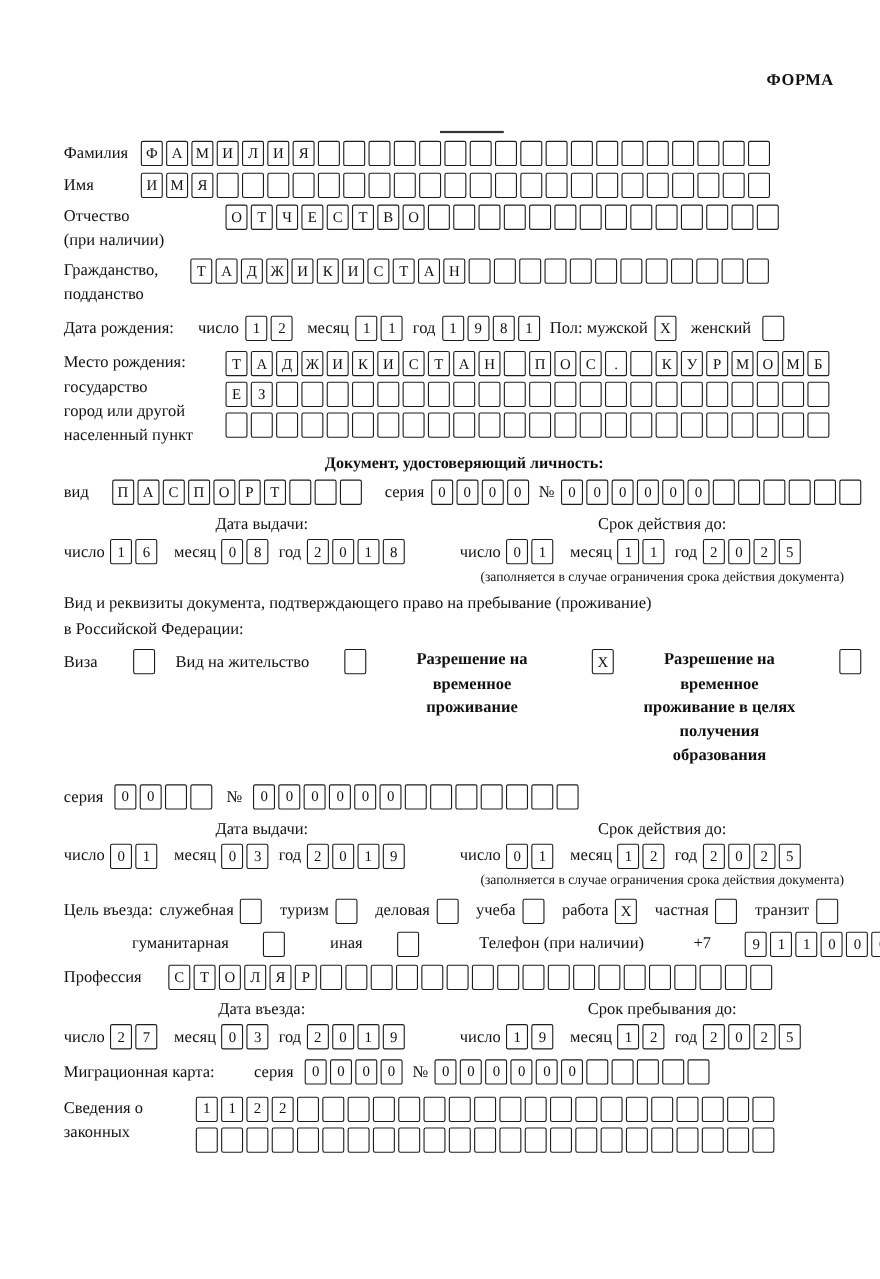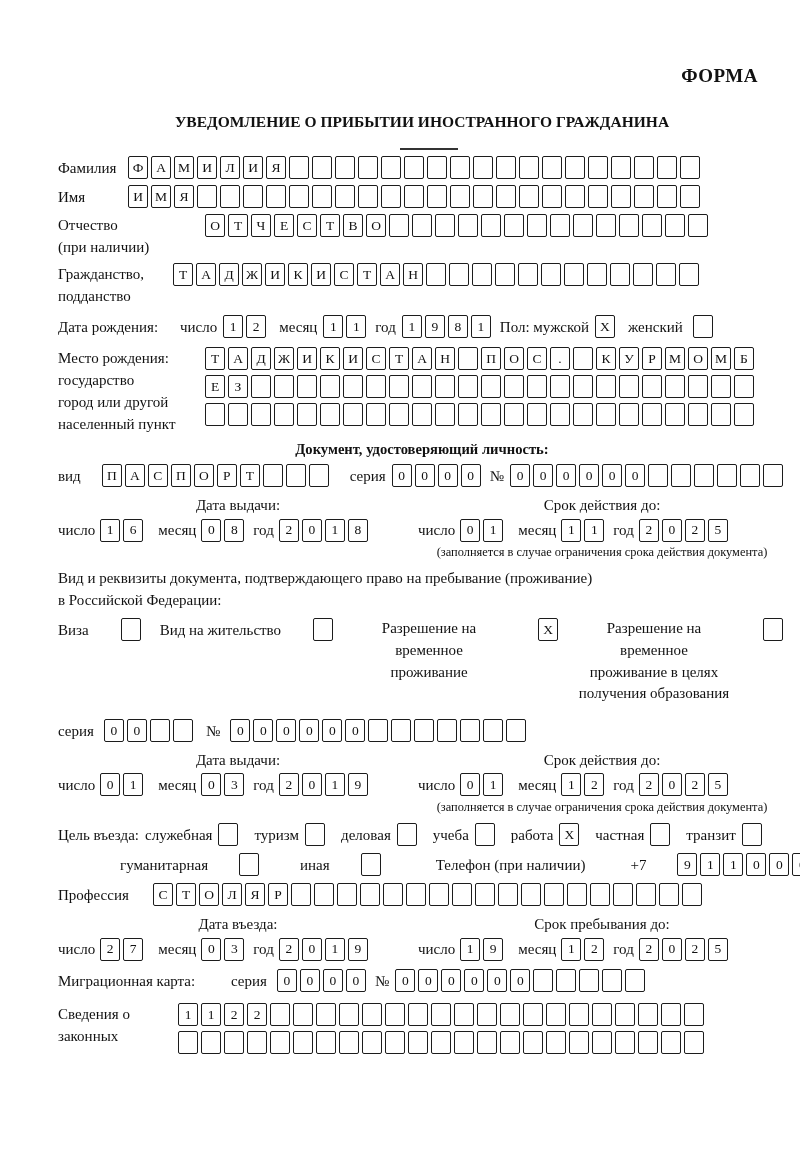--- a/index.html
+++ b/index.html
@@ -6,21 +6,21 @@
   .page{
     width:800px;min-height:1163px;box-sizing:border-box;
     padding:38px 14px 24px 58px;
     font-family:"Liberation Serif","DejaVu Serif",serif;
     color:#111;font-size:15px;line-height:1.25;
   }
   
   .hdr{margin-left:558px;font-size:13px;line-height:1.35;}
   .hdr .ed{font-size:12.3px;}
   .hdr .ed-first{margin-top:6px;}
-  .forma{font-weight:bold;text-align:right;margin:26px 28px 0 0;font-size:19px;letter-spacing:.5px;}
+  .forma{font-weight:bold;text-align:right;margin:26px 28px 0 0;font-size:15px;letter-spacing:.5px;}
   
   .title{text-align:center;font-weight:bold;font-size:15.5px;margin-top:22px;line-height:1.5;}
   .tu{display:inline-block;width:58px;border-bottom:2px solid #333;margin-left:14px;height:14px;}
   .sec{font-weight:bold;font-size:14.6px;margin:24px 0 18px 0;}
   
   .row{display:flex;align-items:flex-start;margin-bottom:5px;}
   .lbl{line-height:24px;white-space:nowrap;}
   .lbl2{line-height:22px;}
   .boxes{display:inline-flex;flex-wrap:nowrap;}
   .cell{
@@ -47,39 +47,38 @@
   .dg-r{flex:1;}
   .dg-head{text-align:center;margin-bottom:3px;}
   .dg-line{display:flex;align-items:center;}
   .dg-line .lbl{margin-right:5px;}
   .dg-line .mlab{margin-left:12px;}
   .dg-note{font-size:12.4px;text-align:center;margin-top:3px;}
   
   .opts{display:flex;align-items:flex-start;margin:8px 0 14px 0;}
   .opt{display:flex;align-items:flex-start;margin-right:16px;gap:24px;}
   .opt:last-child{margin-right:0;}
-  .opt-lines{text-align:center;line-height:1.45;margin-right:8px;}
+  .opt-lines{text-align:center;line-height:1.45;margin-right:8px;font-weight:bold;}
   
   .pline{display:flex;align-items:center;margin-bottom:7px;}
   .pline .plbl{margin-right:6px;white-space:nowrap;}
   .pline .pbox{margin-right:13px;}
   .indent60{margin-left:62px;gap:25px;}
   .mb10{margin-bottom:10px;}
   .mt8{margin-top:8px;}
 </style>
 </head>
 <body>
 
 <div class="page">
 
 
   <div class="forma">ФОРМА</div>
 
   <div class="title">
-    <div>УВЕДОМЛЕНИЕ О ПРИБЫТИИ ИНОСТРАННОГО ГРАЖДАНИНА</div>
     <div>
       <span class="tu"></span>
     </div>
   </div>
 
 
   <div class="row">
     <div class="lbl w70">Фамилия</div>
     <div class="boxes">
         <span class="cell">Ф</span>

